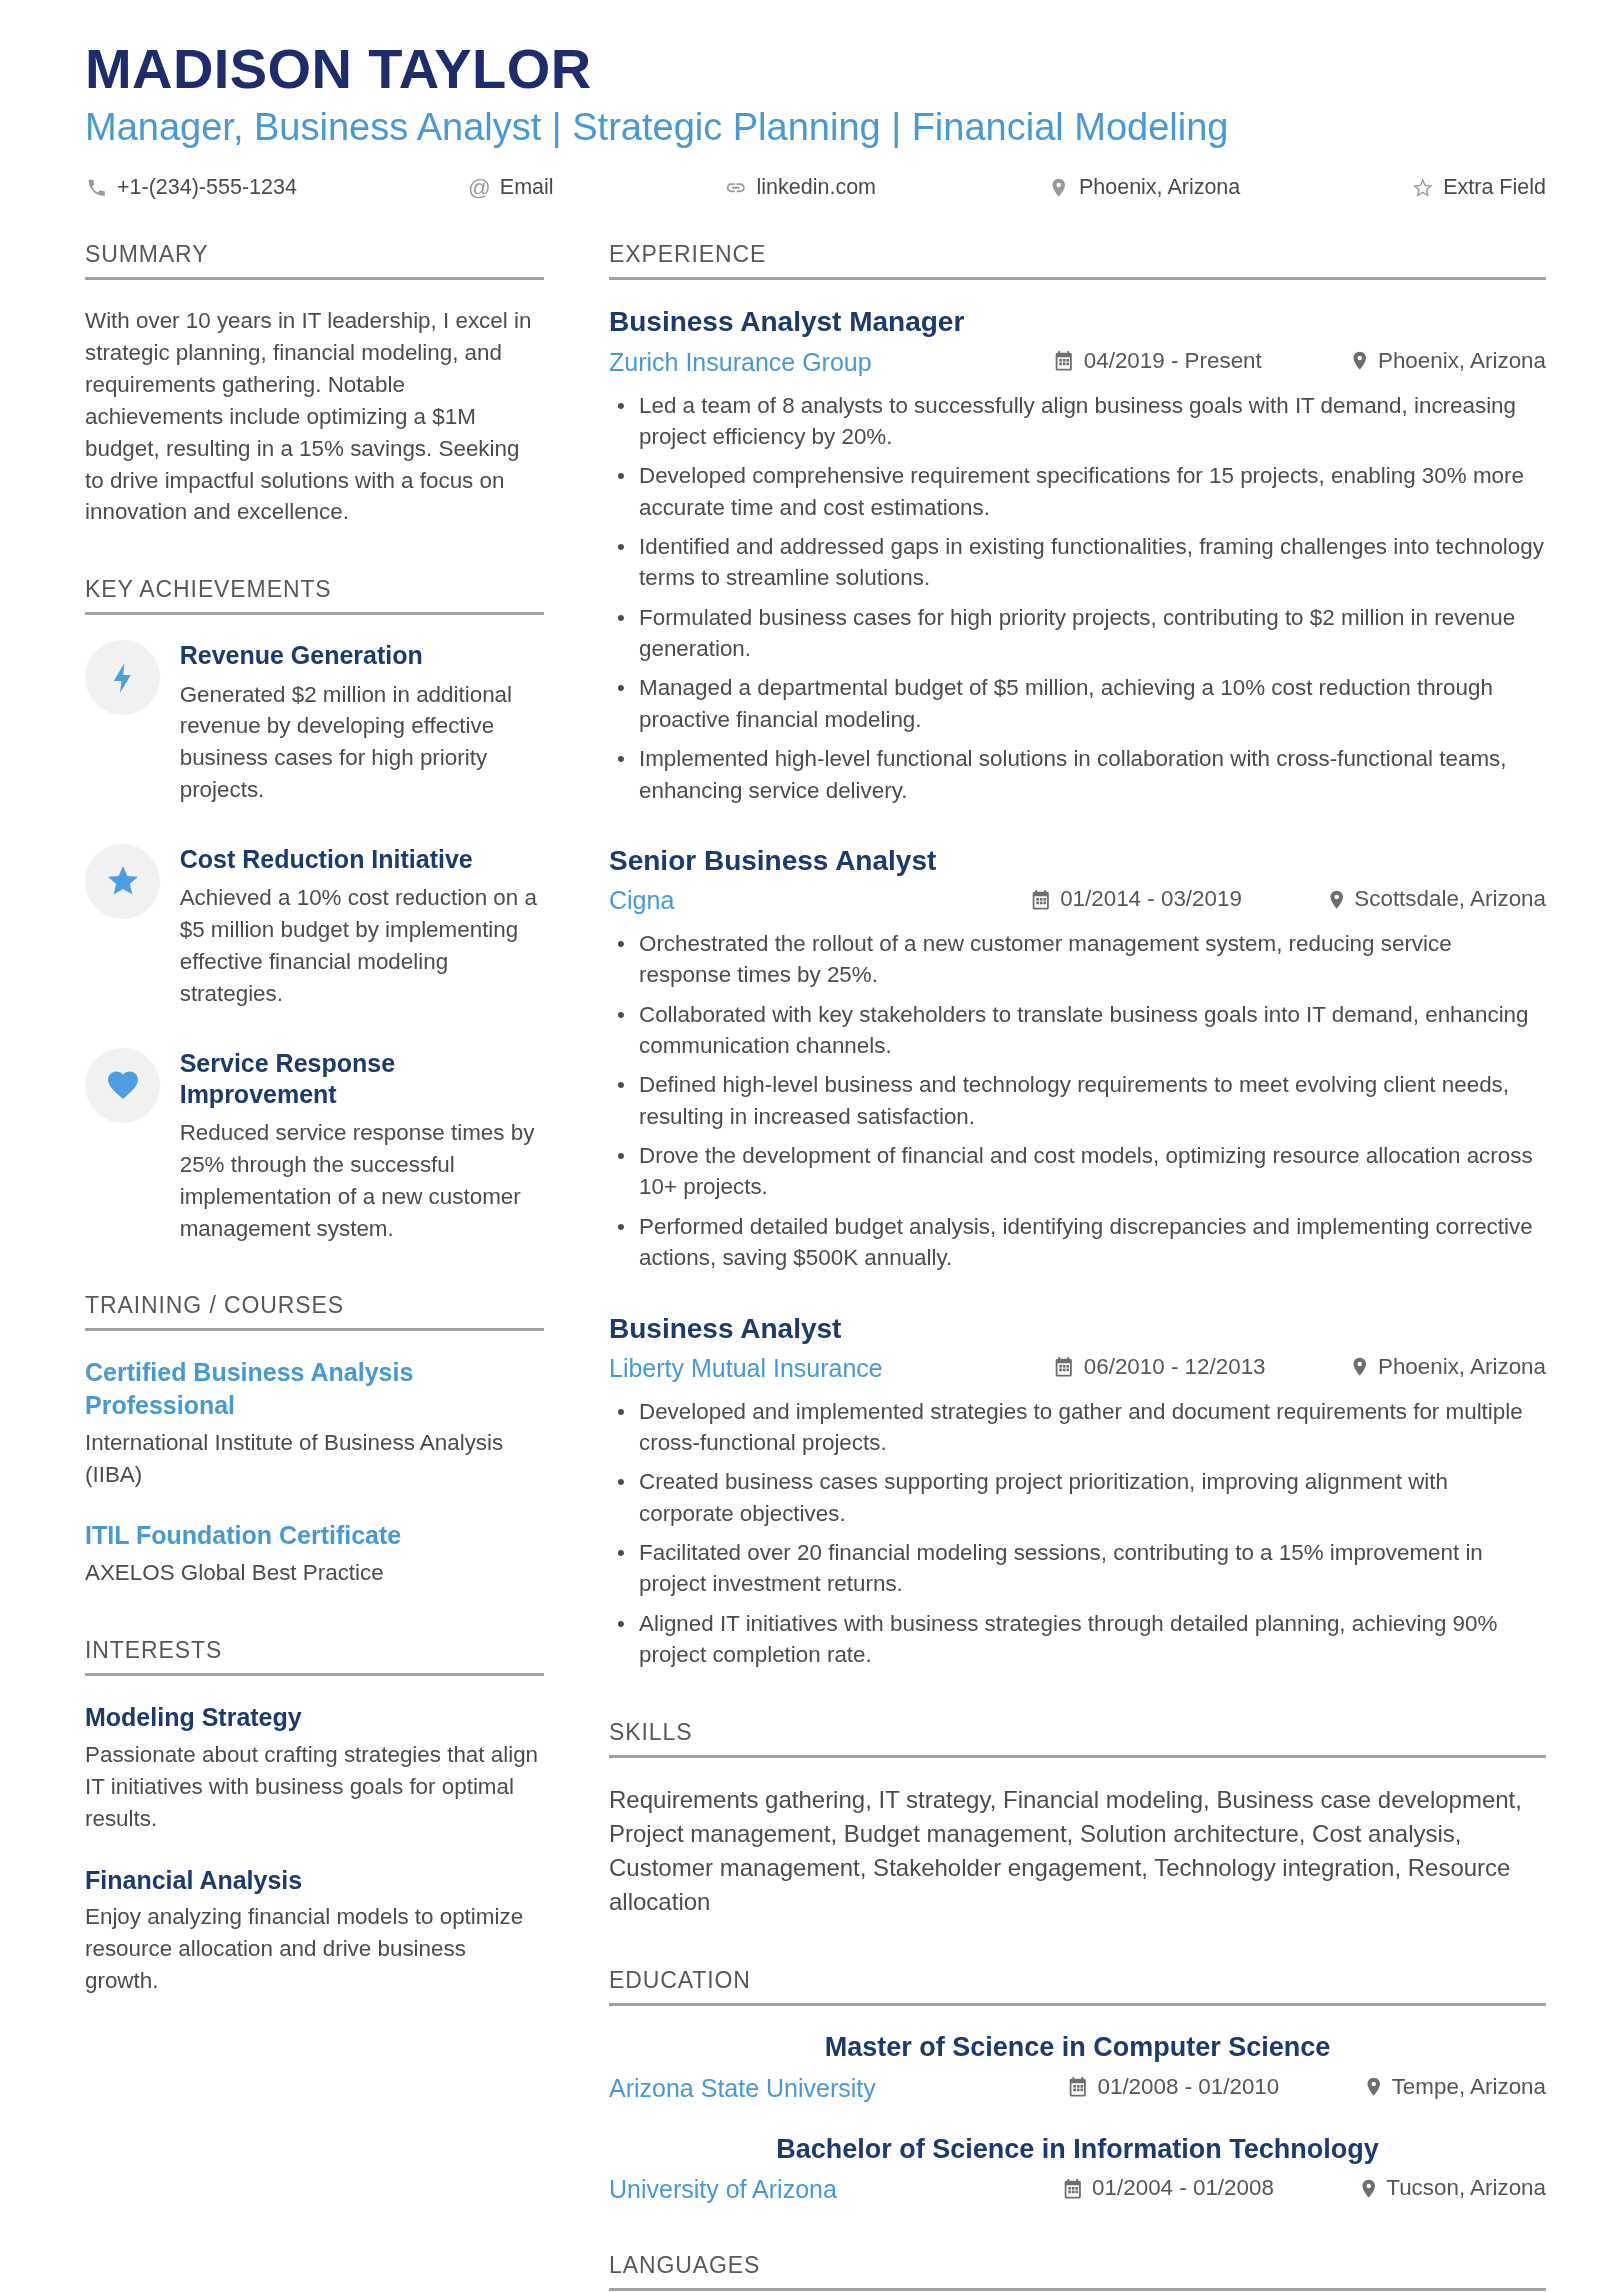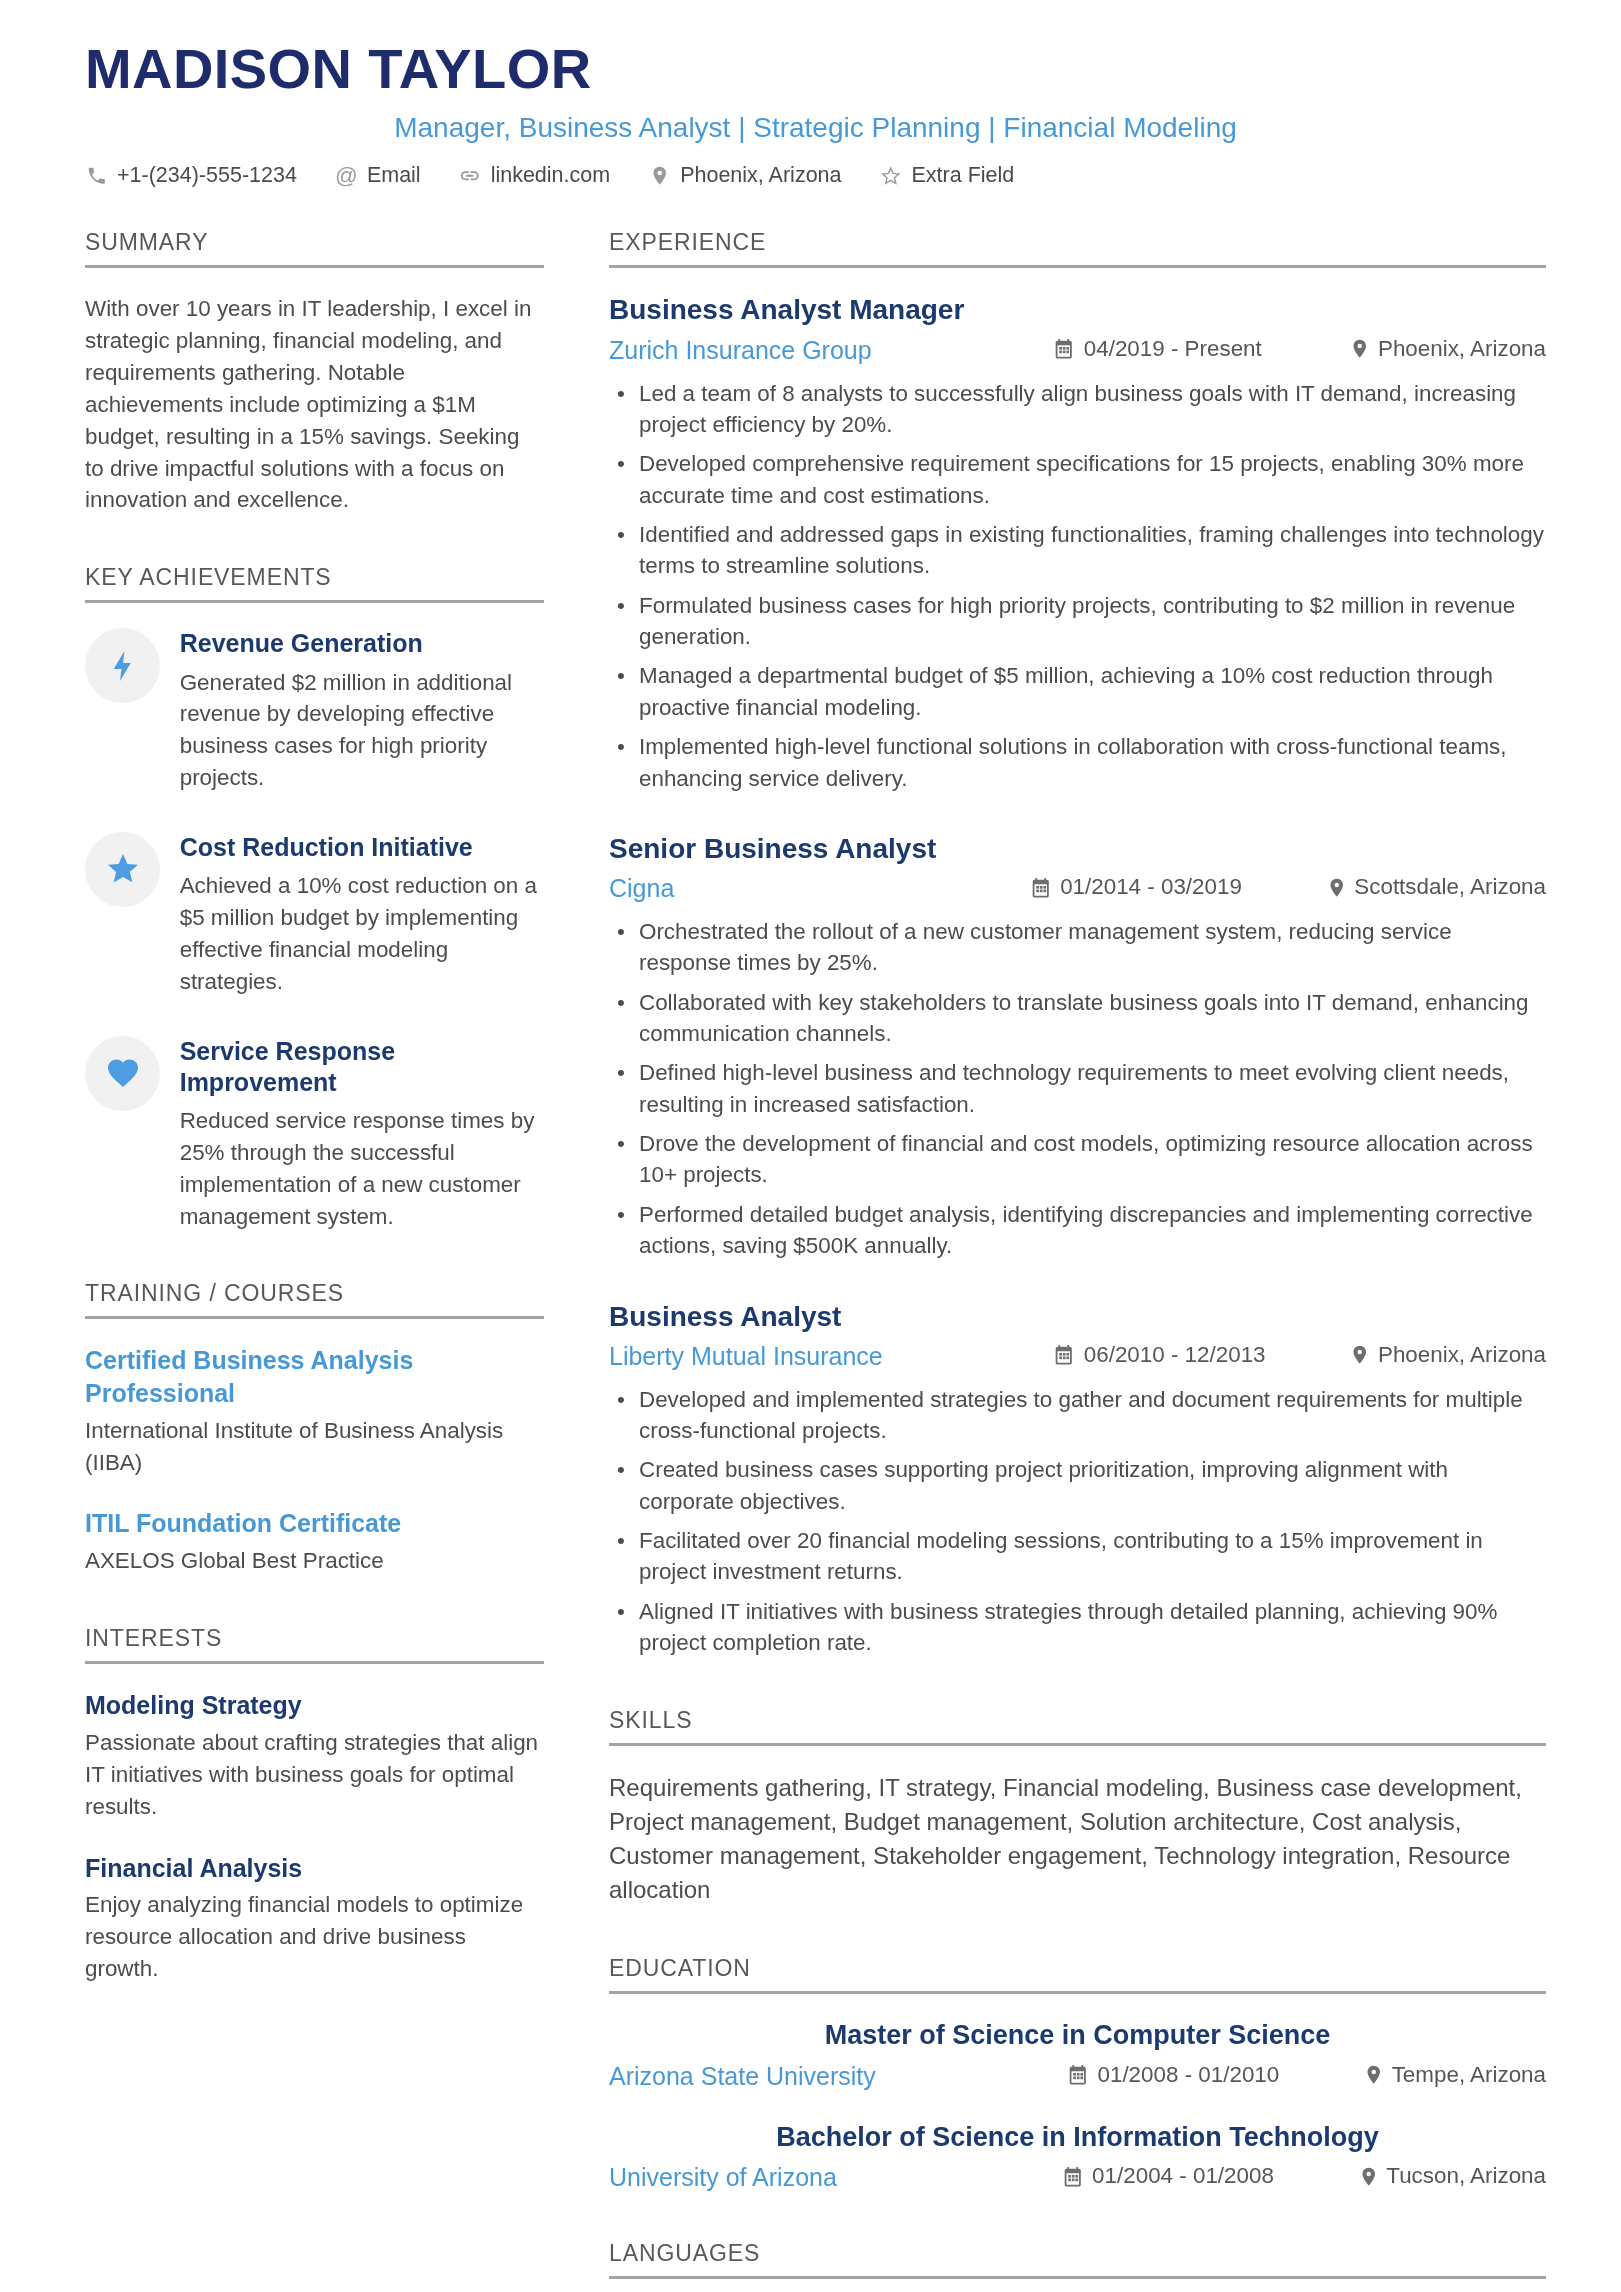--- a/index.html
+++ b/index.html
@@ -16,27 +16,26 @@
     font-family:"Liberation Sans","DejaVu Sans",sans-serif;
     color:#4c4c4c;
   }
   .page{width:1621px;min-height:2293px;background:#fff;padding:39px 75px 54px 85px;}
   
   .name{
     font-size:56px;font-weight:600;color:var(--name_navy,#1e2c6b);
     line-height:1.08;letter-spacing:0.4px;
   }
   .headline{
-    font-size:28px;font-weight:500;color:var(--accent_blue,#4799d6);
-    margin-top:13px;
-    text-align:center;
+    font-size:38px;font-weight:500;color:var(--accent_blue,#4799d6);
+    margin-top:7px;
   }
   .contact-row{
-    display:flex;align-items:center;gap:38px;
-    margin-top:19px;font-size:21.5px;color:#4a4a4a;
+    display:flex;align-items:center;gap:58px;
+    margin-top:26px;font-size:21.5px;color:#4a4a4a;justify-content:space-between;
   }
   .contact{display:inline-flex;align-items:center;gap:9px;}
   .cicon{width:23px;height:23px;flex:none;display:inline-flex;align-items:center;justify-content:center;color:#9a9a9a;}
   .cicon svg{width:21.5px;height:21.5px;fill:#9a9a9a;}
   .cicon.outline svg{fill:none;stroke:#9a9a9a;stroke-width:1.6;}
   .at-glyph{font-size:22.4px;color:#9a9a9a;line-height:1;}
   
   .columns{display:flex;gap:65px;margin-top:41px;align-items:flex-start;}
   .col-left{flex:0 0 459px;width:459px;}
   .col-right{flex:1;min-width:0;}

